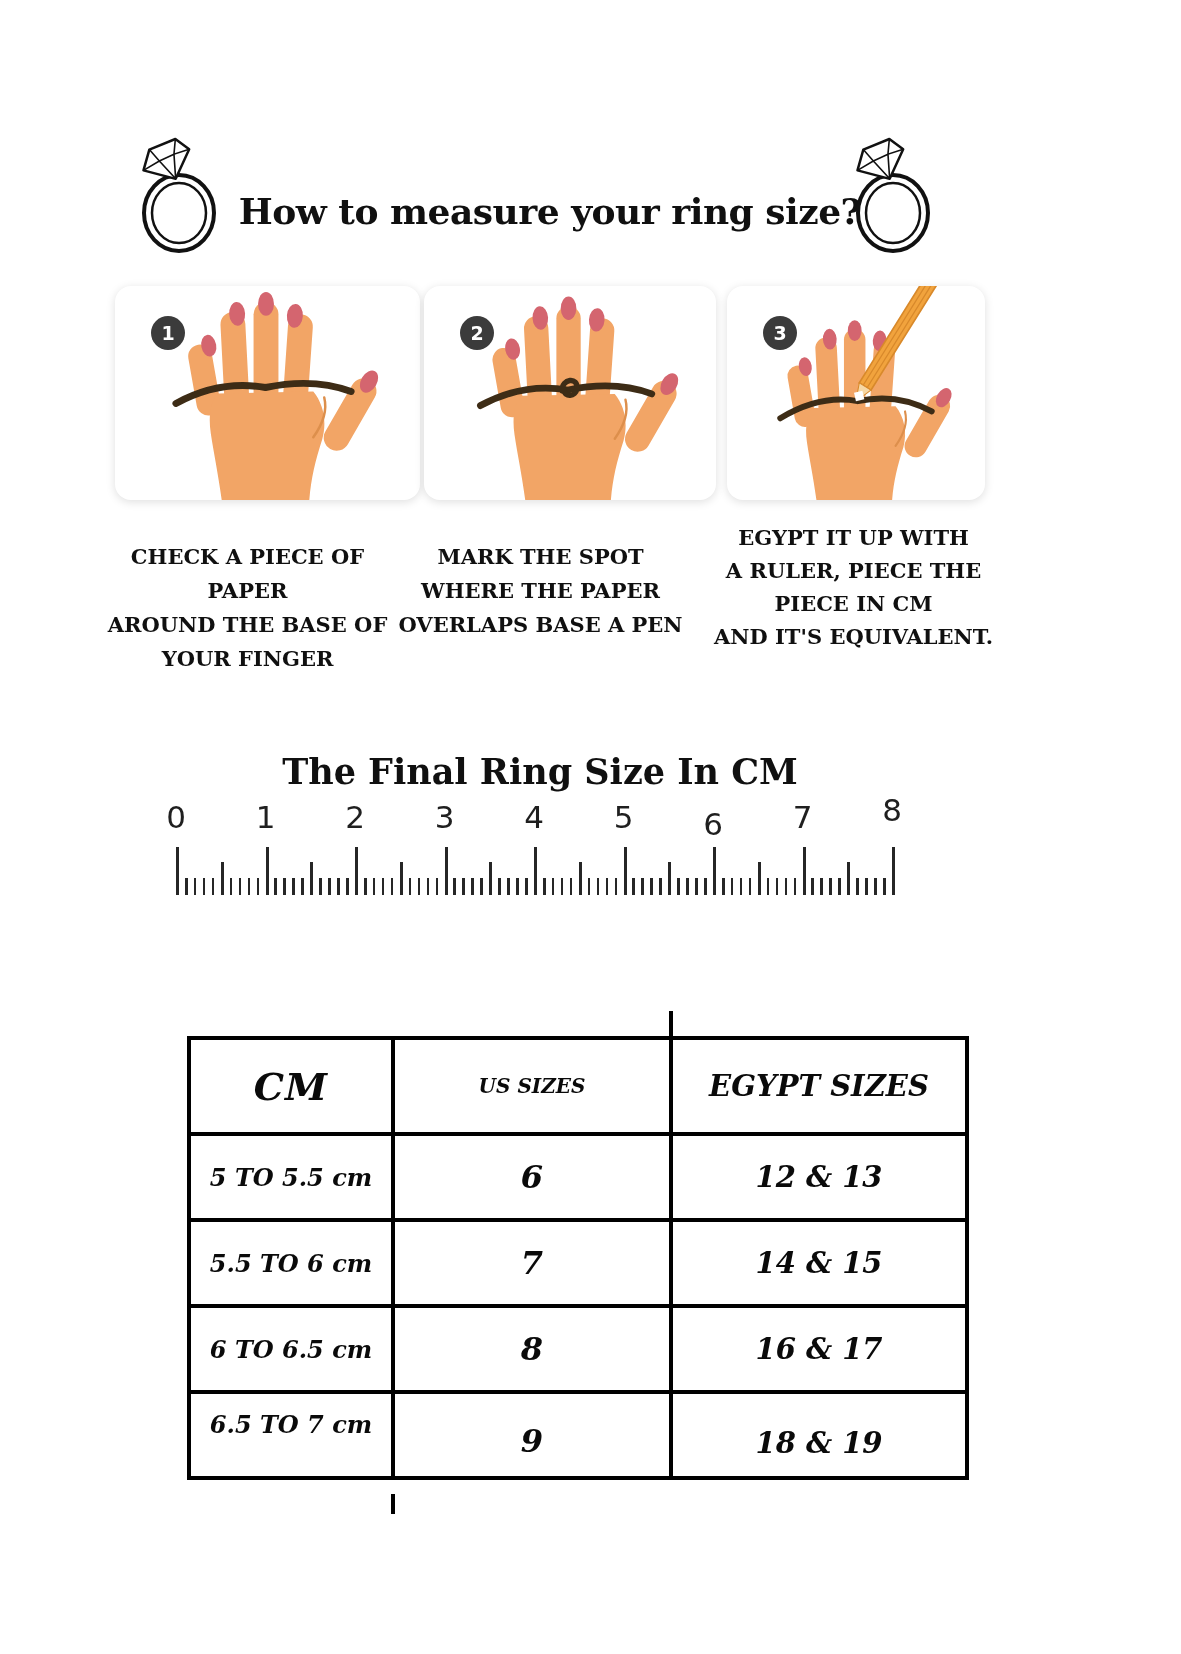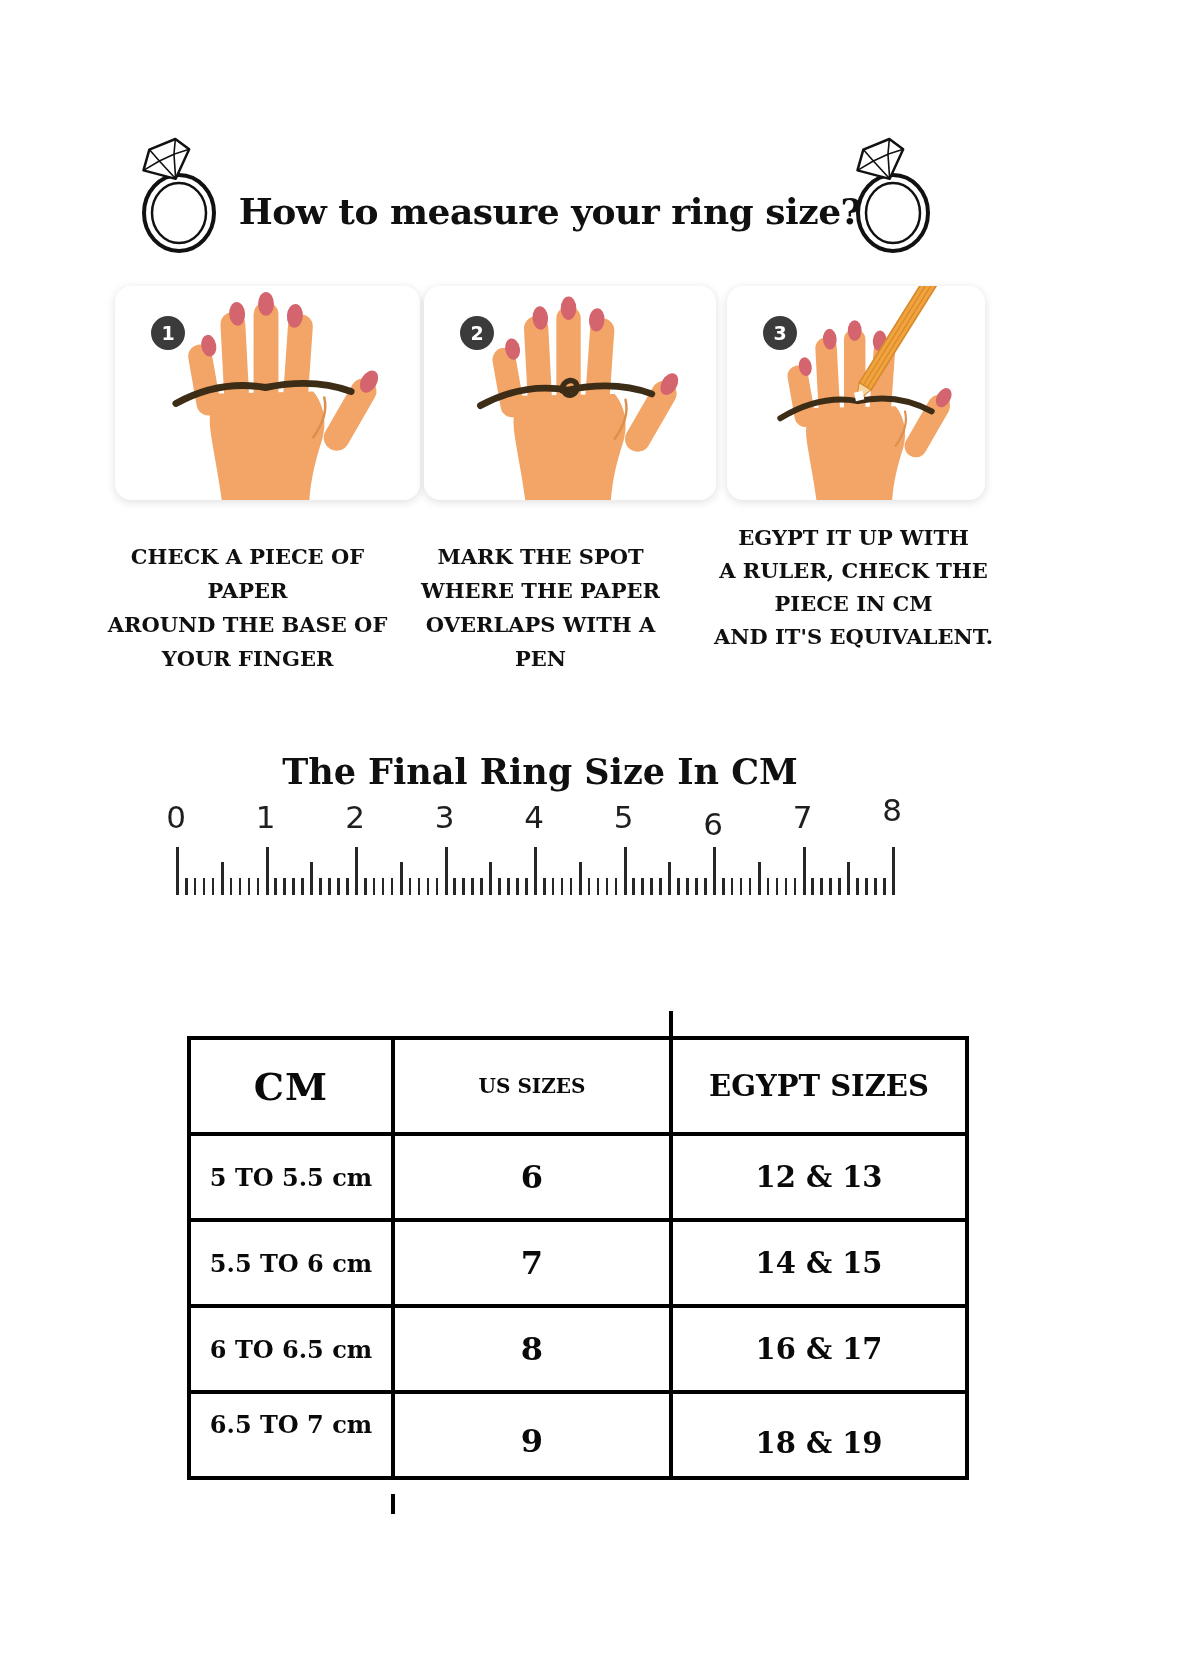--- a/index.html
+++ b/index.html
@@ -57,21 +57,21 @@
   }
   .ruler-ticks{position:absolute;left:0;top:46px;width:100%;height:50px;}
   .tick{position:absolute;bottom:0;width:3px;background:#262626;}
   .tick.tall{height:48px;}
   .tick.mid{height:33px;}
   .tick.small{height:17px;width:2.6px;}
 
   
   .size-table{
     position:absolute;left:187px;top:1036px;width:782px;
-    border-collapse:collapse;table-layout:fixed;
+    border-collapse:collapse;table-layout:fixed;font-style:italic;
   }
   .size-table th,.size-table td{
     border:4px solid #000;text-align:center;vertical-align:middle;
     font-weight:700;color:#0a0a0a;overflow:hidden;
   }
   .size-table tr.hdr{height:96px;}
   .size-table tr.row{height:86px;}
   .col-cm{width:204px;}
   .col-us{width:278px;}
   .col-eg{width:296px;}
@@ -177,25 +177,25 @@
   </div>
 
   <div class="caption caption-1">
     <span class="line">CHECK A PIECE OF PAPER</span>
     <span class="line">AROUND THE BASE OF</span>
     <span class="line">YOUR FINGER</span>
   </div>
   <div class="caption caption-2">
     <span class="line">MARK THE SPOT</span>
     <span class="line">WHERE THE PAPER</span>
-    <span class="line">OVERLAPS WITH A PEN</span>
+    <span class="line">OVERLAPS BASE A PEN</span>
   </div>
   <div class="caption caption-3">
     <span class="line">EGYPT IT UP WITH</span>
-    <span class="line">A RULER, CHECK THE</span>
+    <span class="line">A RULER, PIECE THE</span>
     <span class="line">PIECE IN CM</span>
     <span class="line">AND IT'S EQUIVALENT.</span>
   </div>
 
   <h2 class="final-heading">The Final Ring Size In CM</h2>
 
   <div class="ruler">
     <div class="ruler-numbers">
         <span style="left: 0px; top: 0px;">0</span>
         <span style="left: 89.5px; top: 0px;">1</span>

